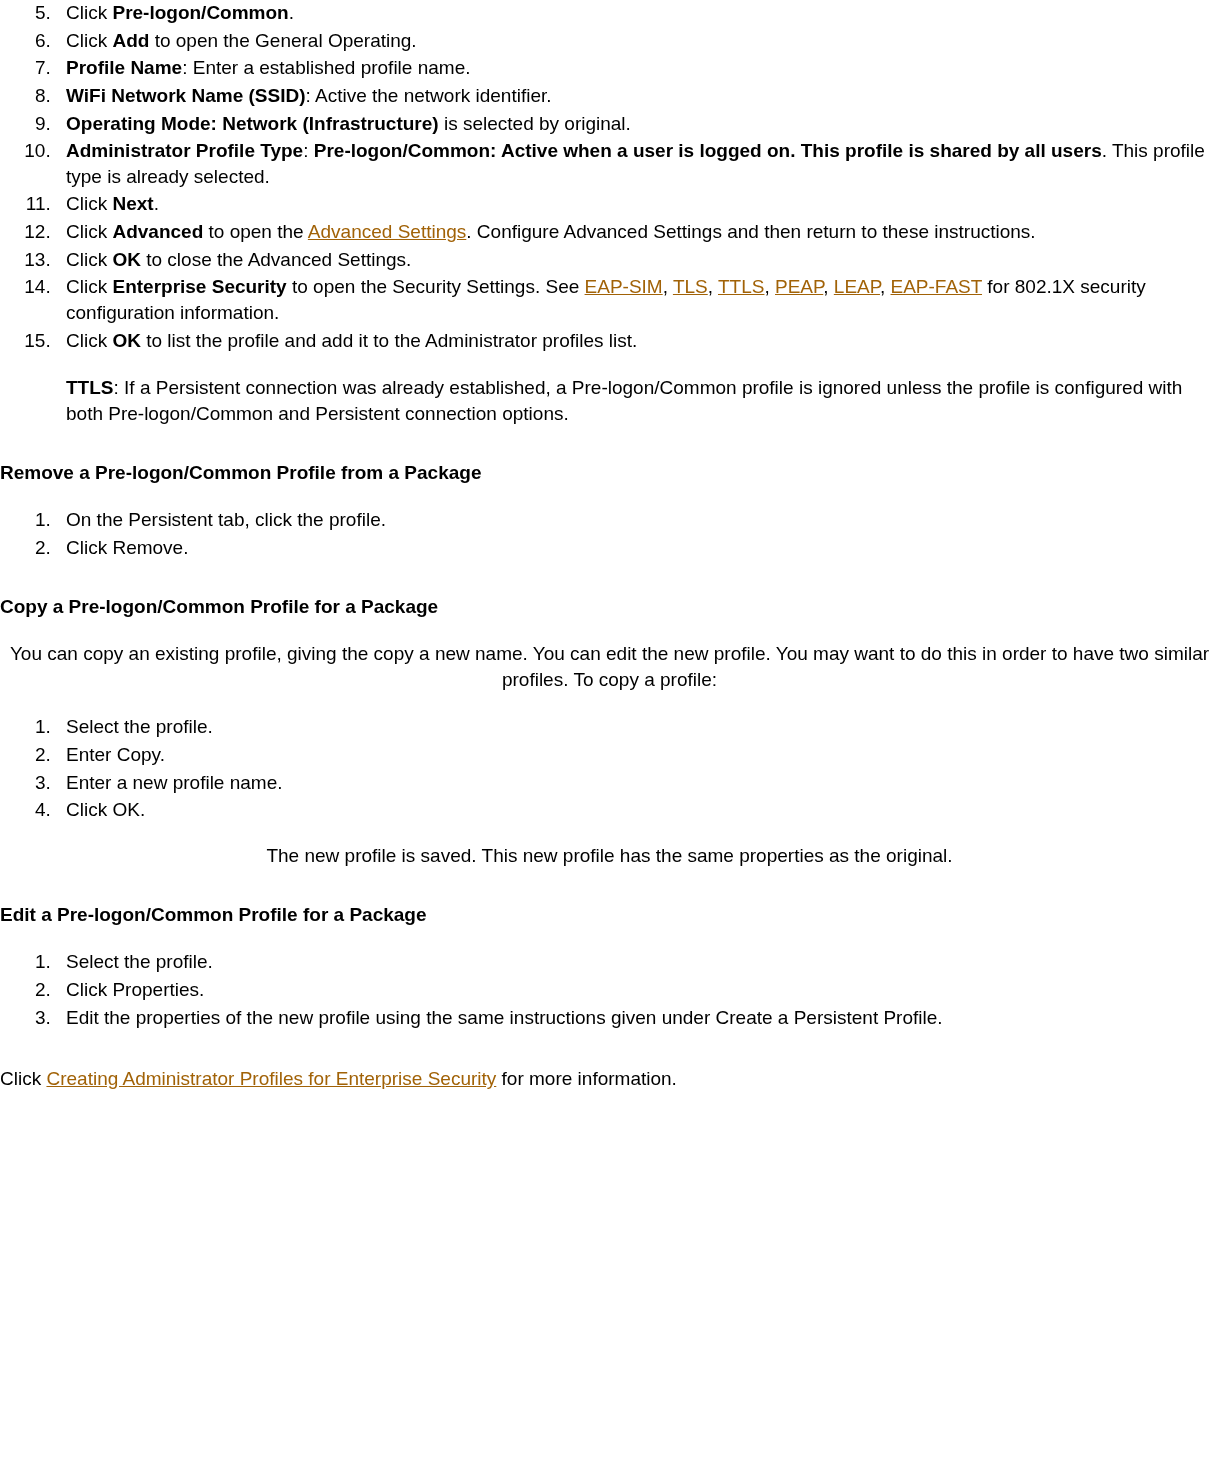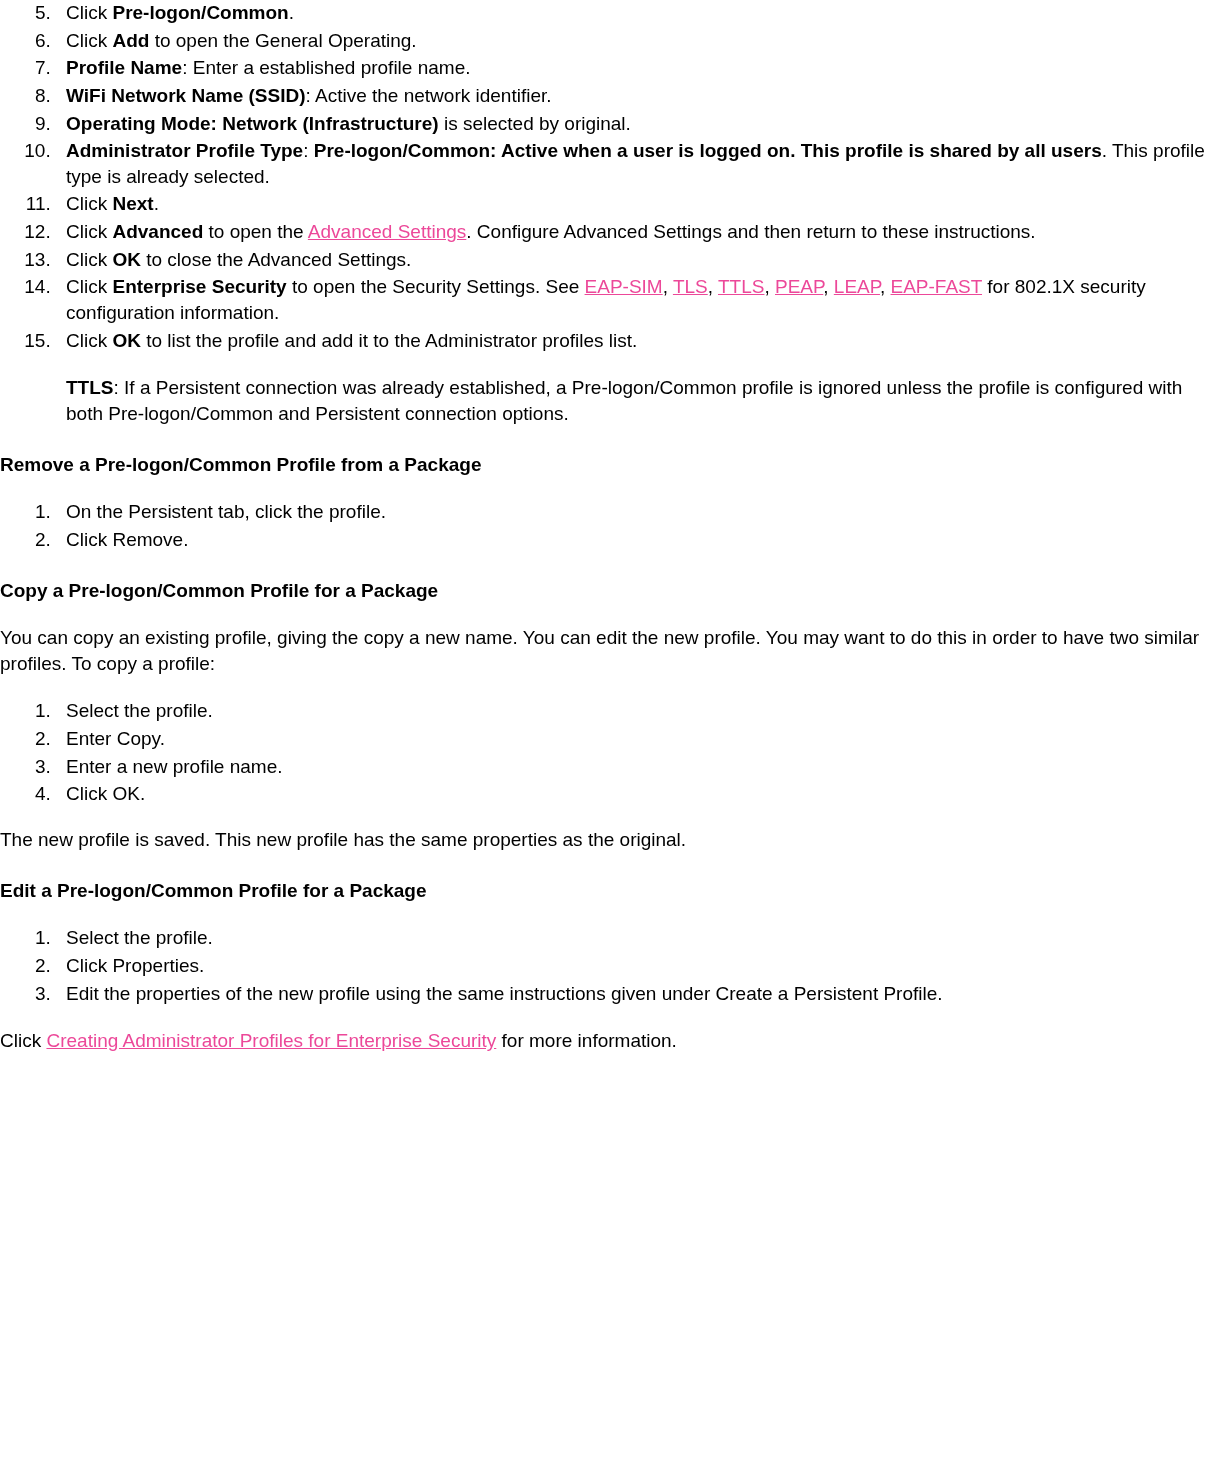--- a/index.html
+++ b/index.html
@@ -5,43 +5,44 @@
     body {
       font-family: Verdana, Geneva, sans-serif;
       font-size: 19px;
       line-height: 1.35;
       color: #000;
       margin: 0;
       padding: 0;
       background: #fff;
     }
     a {
-      color: #ec4899;
+      color: #a16207;
       text-decoration: underline;
     }
     ol {
       margin: 0 0 20px 0;
       padding-left: 56px;
     }
     ol li {
       padding-left: 10px;
       margin-bottom: 2px;
     }
     .heading {
       font-weight: bold;
-      margin: 25px 0 22px 0;
+      margin: 33px 0 22px 0;
     }
     .paragraph {
       margin: 0 0 22px 0;
+      text-align: center;
     }
     .note-block {
       margin-top: 22px;
     }
     .last-para {
-      margin-top: 22px;
+      margin-top: 36px;
     }
   </style>
 </head>
 <body>
 
 <ol start="5">
   <li><span>Click </span><b>Pre-logon/Common</b><span>.</span></li>
   <li><span>Click </span><b>Add</b><span> to open the General Operating.</span></li>
   <li><b>Profile Name</b><span>: Enter a established profile name.</span></li>
   <li><b>WiFi Network Name (SSID)</b><span>: Active the network identifier.</span></li>

